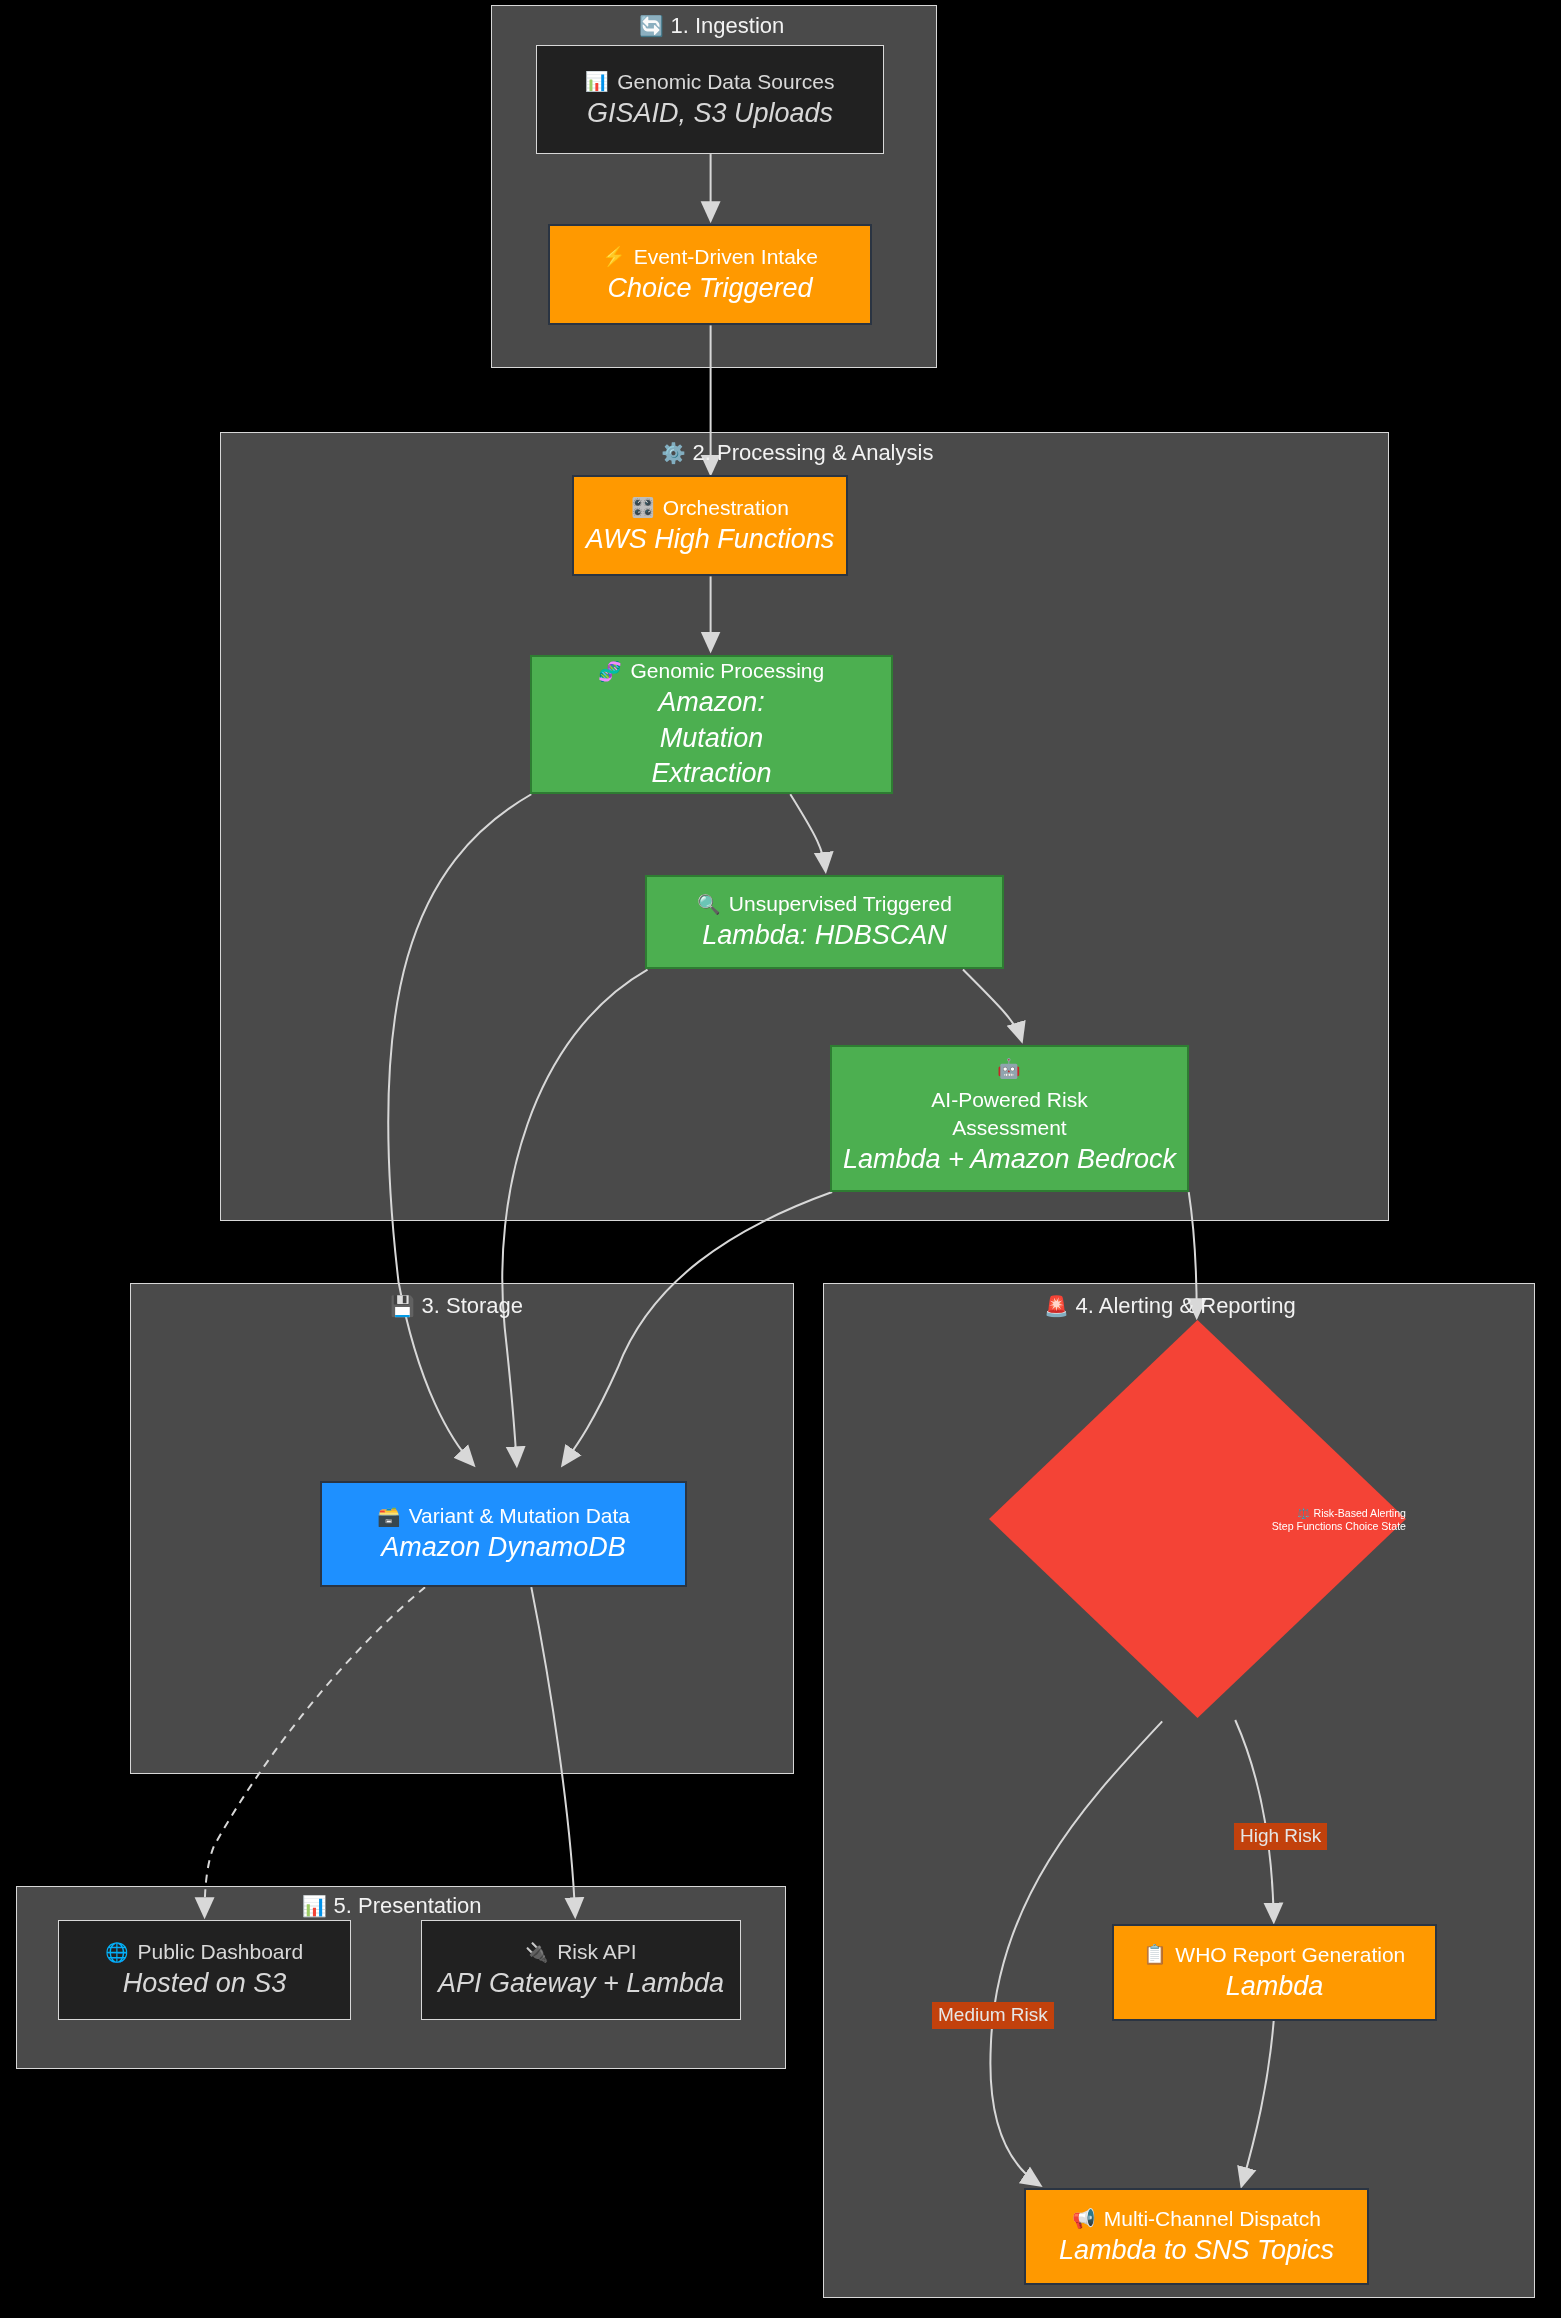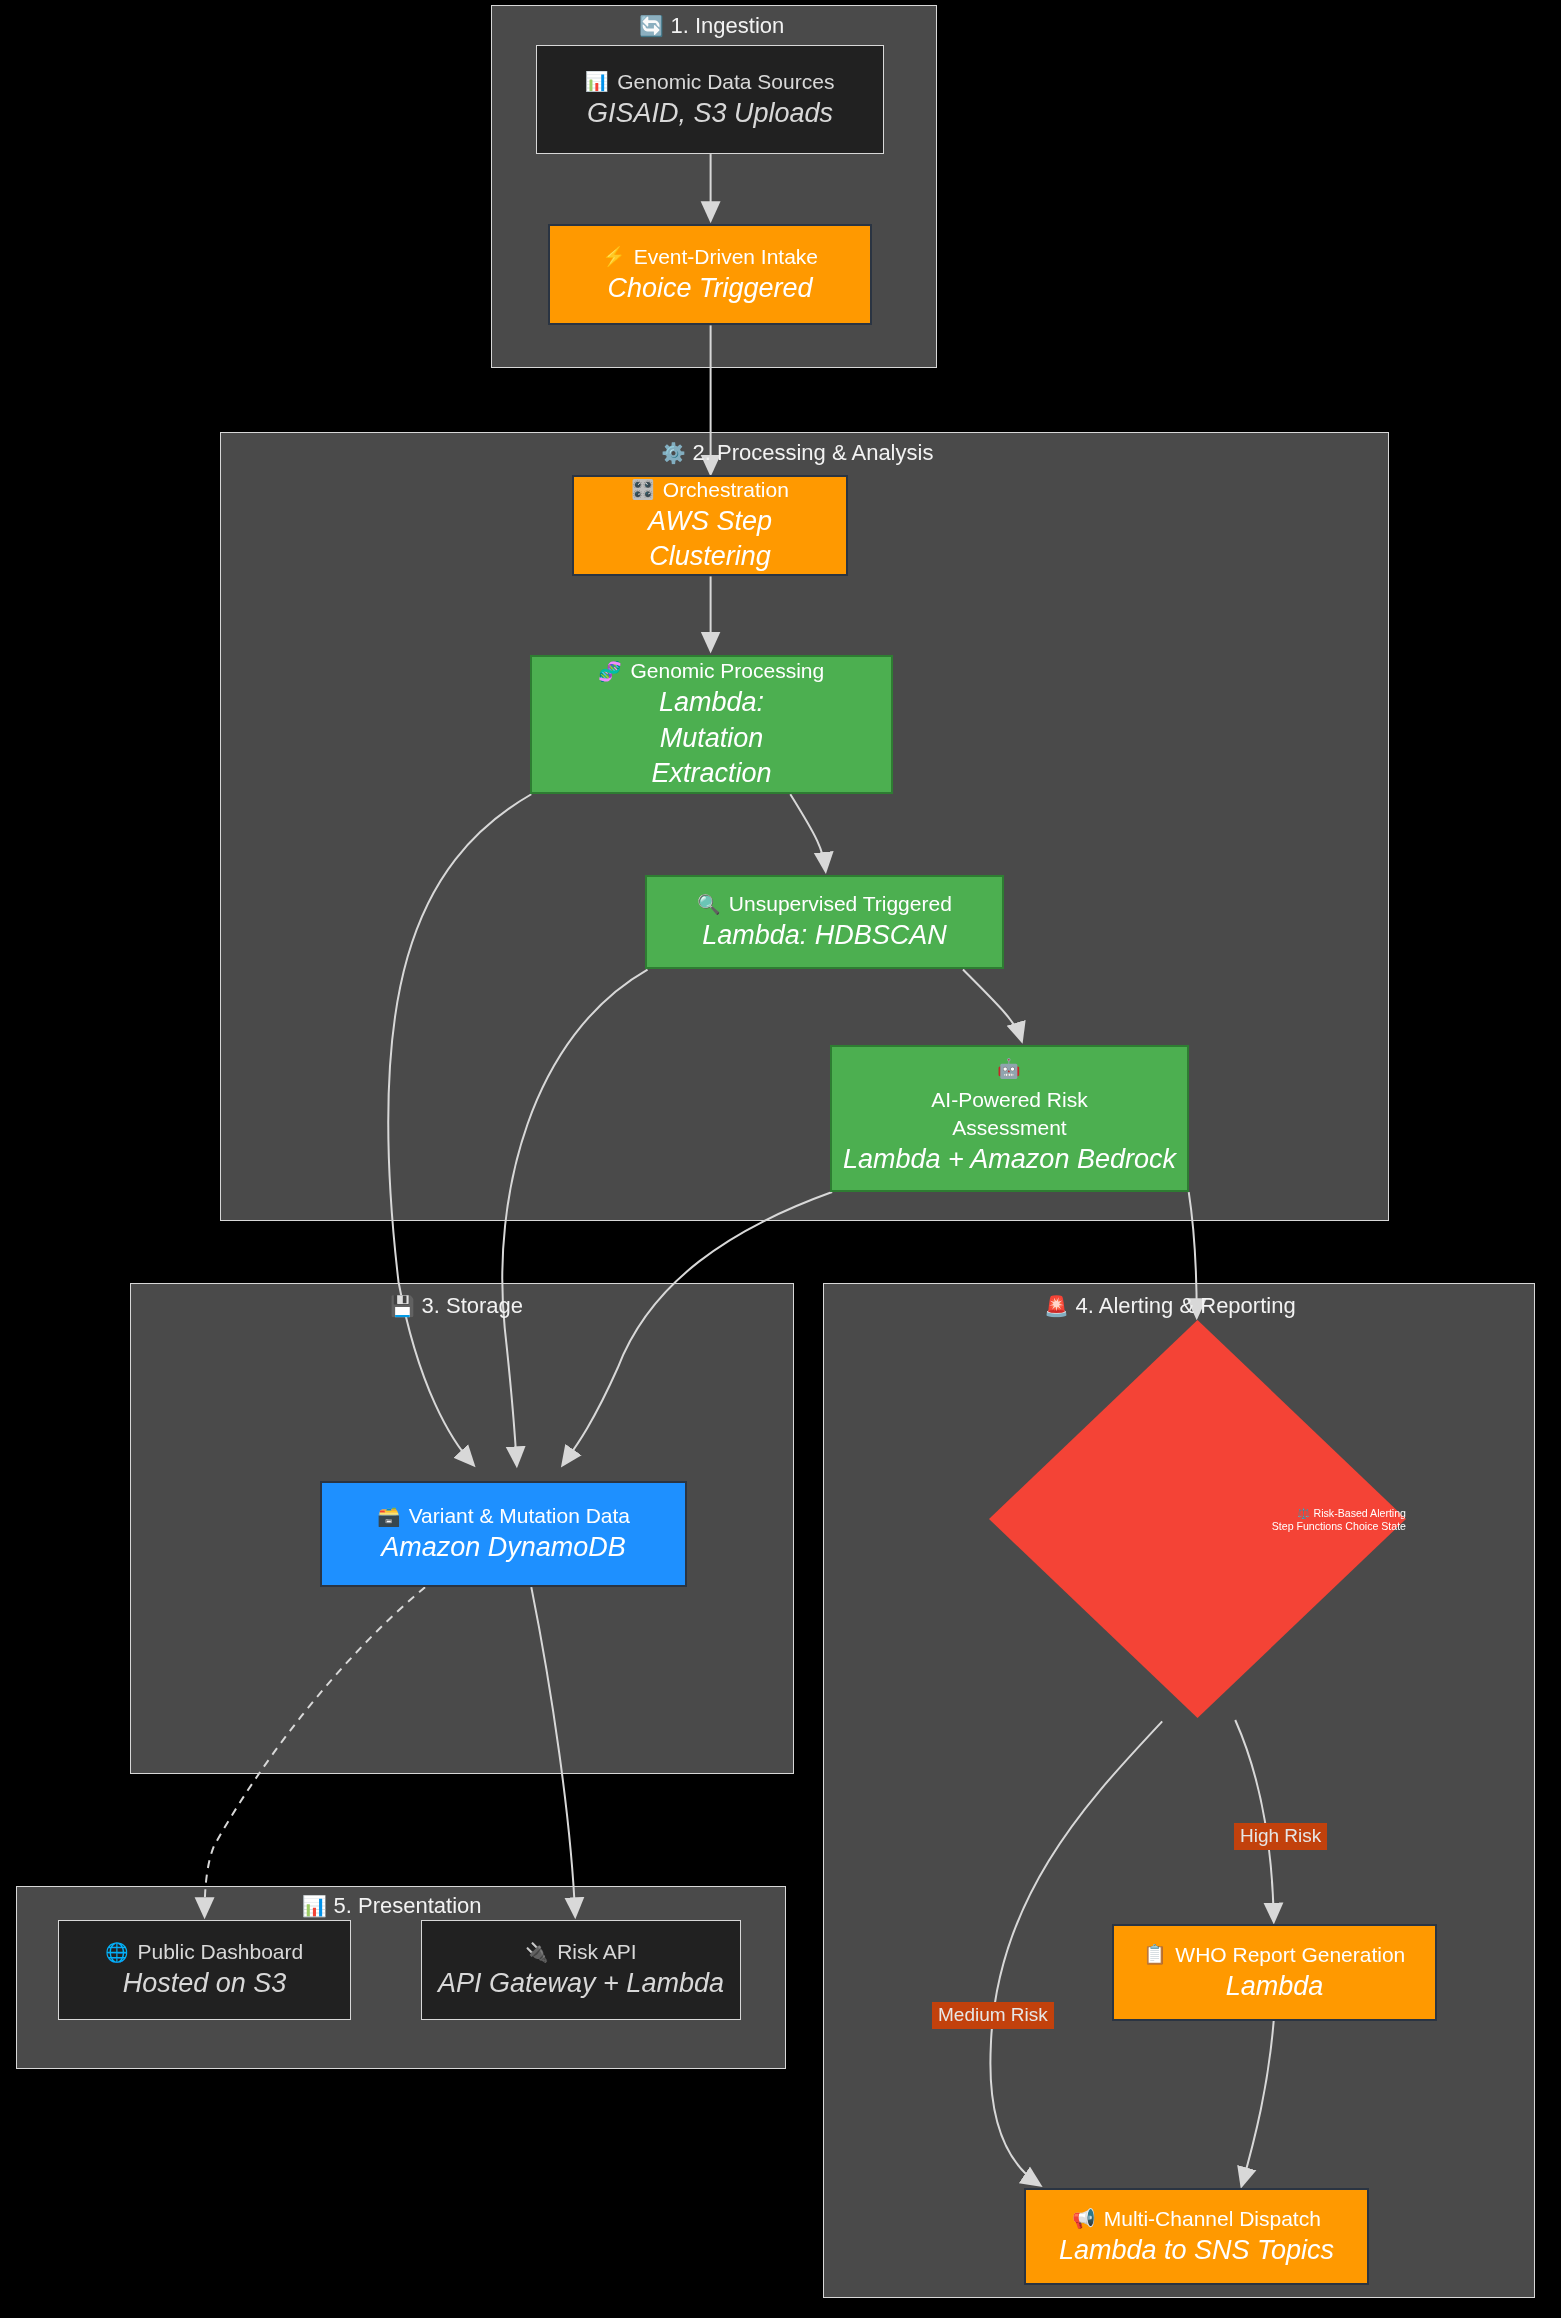--- a/index.html
+++ b/index.html
@@ -125,29 +125,29 @@
       <span>Event-Driven Intake</span>
     </div>
     <div class="t2">Choice Triggered</div>
   </div>
 
   <div class="node n-orange" style="left:572px;top:475px;width:276px;height:101px;">
     <div class="t1">
       <span class="emo">🎛️</span>
       <span>Orchestration</span>
     </div>
-    <div class="t2">AWS Step Clustering</div>
+    <div class="t2">AWS High Functions</div>
   </div>
 
   <div class="node n-green" style="left:530px;top:655px;width:363px;height:139px;">
     <div class="t1">
       <span class="emo">🧬</span>
       <span>Genomic Processing</span>
     </div>
-    <div class="t2" style="max-width:199px;">Lambda: Mutation Extraction</div>
+    <div class="t2" style="max-width:199px;">Amazon: Mutation Extraction</div>
   </div>
 
   <div class="node n-green" style="left:645px;top:875px;width:359px;height:94px;">
     <div class="t1">
       <span class="emo">🔍</span>
       <span>Unsupervised Triggered</span>
     </div>
     <div class="t2">Lambda: HDBSCAN</div>
   </div>
 

